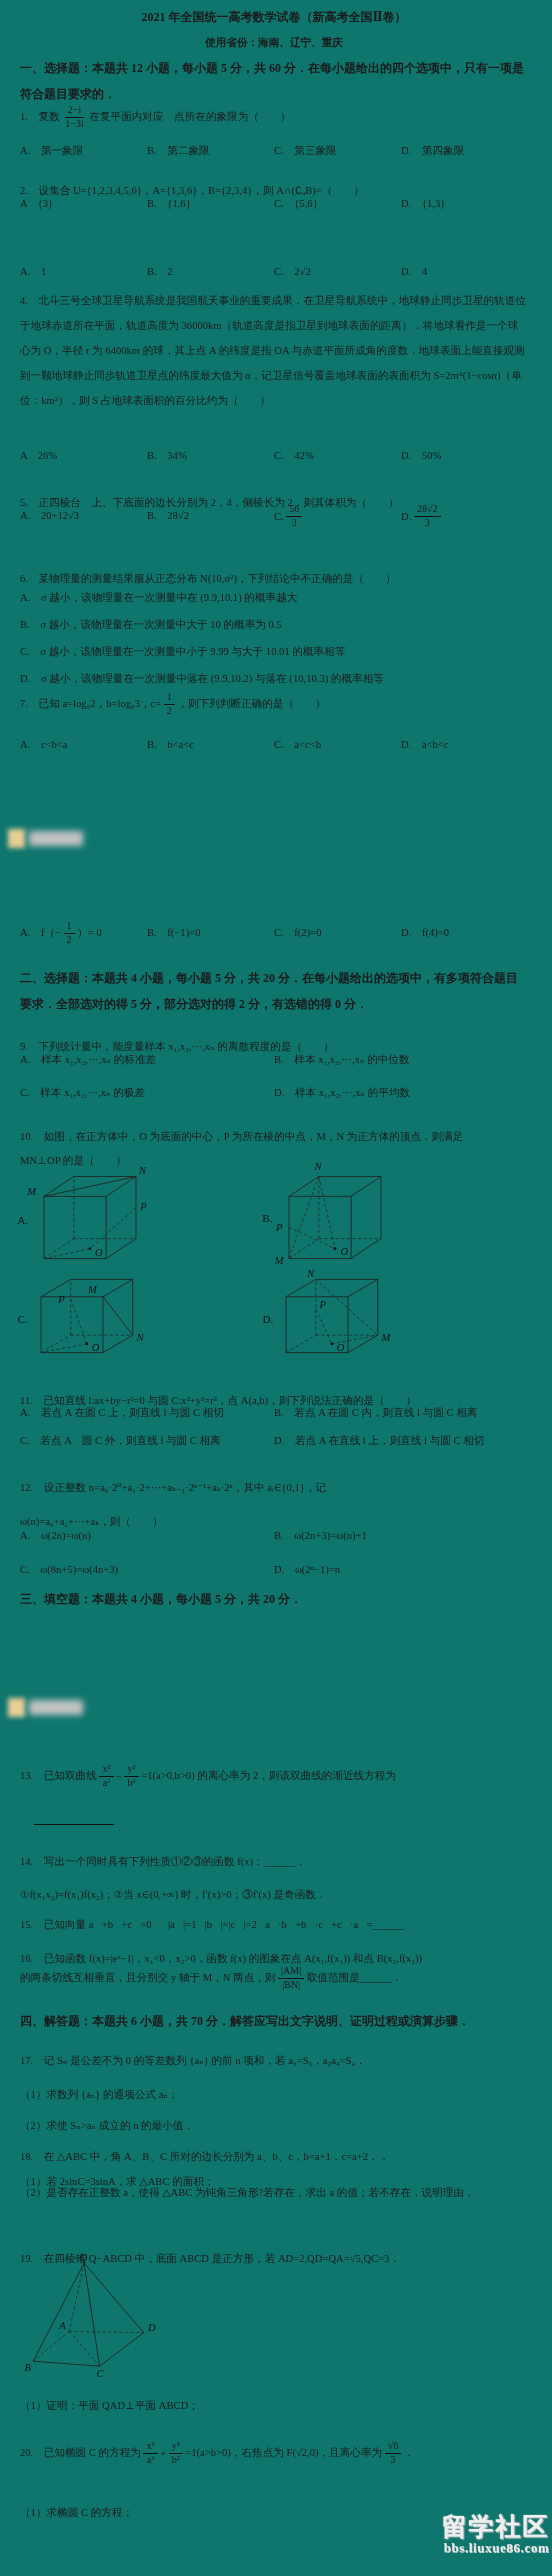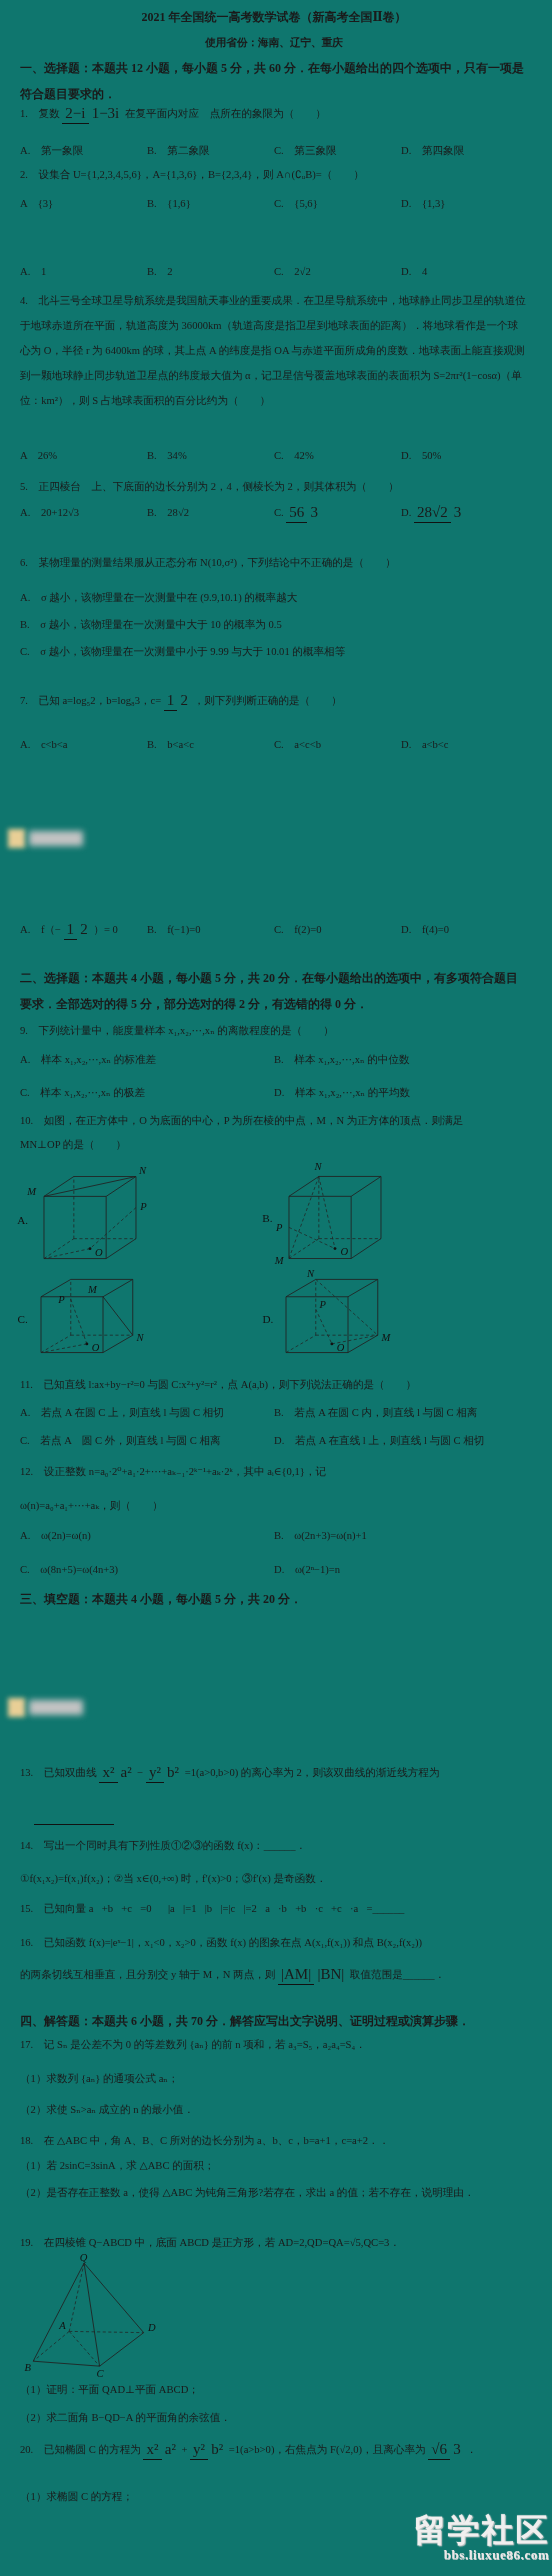--- a/index.html
+++ b/index.html
@@ -3,37 +3,37 @@
 <meta charset="utf-8">
 <style>
   html,body{margin:0;padding:0;background:#fff;}
   .page{position:relative;width:553px;height:2576px;background:#0f766e;overflow:hidden;
         font-family:"Liberation Serif","DejaVu Serif",serif;font-size:10.6px;color:#1a1a1a;}
   .abs{position:absolute;left:20px;right:25px;}
   .center{text-align:center;}
   .title{font-size:12px;font-weight:bold;}
   .subtitle{font-size:10.6px;font-weight:bold;}
   .sec{font-weight:bold;font-size:12px;line-height:26px;}
-  .line{line-height:16px;white-space:nowrap;}
+  .line{line-height:16px;white-space:nowrap;margin-top:16px;}
   .para{line-height:25px;}
   .row{display:flex;align-items:center;}
   .c4{flex:0 0 25%;display:flex;align-items:center;}
   .c2{flex:0 0 50%;display:flex;align-items:center;}
   .vrow{display:flex;align-items:center;white-space:nowrap;}
-  .fr{display:inline-flex;align-items:flex-start;vertical-align:middle;
-      margin:0 2.5px;line-height:1.25;font-size:15px;}
+  .fr{display:inline-flex;flex-direction:column;align-items:center;vertical-align:middle;
+      margin:0 2.5px;line-height:1.25;font-size:10px;}
   .fr .t{border-bottom:0.9px solid #111;padding:0 3.1px;display:block;}
   .fr .b{padding:0 3.1px;display:block;}
   .stack4 div{line-height:27px;white-space:nowrap;}
   .blankline{position:absolute;border-bottom:1px solid #111;height:0;}
   .wmblur{position:absolute;display:flex;gap:4.4px;}
   .wmblur .wm-a{width:17px;height:18.7px;background:#e9cf96;filter:blur(2.5px);}
   .wmblur .wm-b{width:54px;height:15.6px;background:#c3c3c3;filter:blur(3.1px);margin-top:1.9px;}
   .wm-site{position:absolute;right:3.7px;text-align:right;font-weight:bold;line-height:1.1;}
-  .wm-site .nm{font-size:32px;letter-spacing:1.9px;color:#f0efef;
+  .wm-site .nm{font-size:25px;letter-spacing:1.9px;color:#f0efef;
                text-shadow:0 0 1.2px #d2d2d2,1.2px 1.2px 1.2px #c9c9c9;}
   .wm-site .ur{font-size:13px;color:#eae8e8;text-shadow:0.6px 0.6px 0.6px #d4d4d4;letter-spacing:0.6px;}
   svg{overflow:visible;}
   svg line,svg path{stroke:#222;stroke-width:1.4;fill:none;}
   svg .dash{stroke-dasharray:5 4;stroke-width:1.2;}
   svg text{font-family:"Liberation Serif","DejaVu Serif",serif;font-size:17px;font-style:italic;fill:#111;}
   svg text.tag{font-style:normal;font-size:18px;}
   svg circle{fill:#111;stroke:none;}
 </style>
 </head>
@@ -102,20 +102,21 @@
           <span class="b">3</span>
         </span>
     </span>
   </div>
 
   <div class="abs line" style="top:555px">6.　某物理量的测量结果服从正态分布 N(10,σ²)，下列结论中不正确的是（　　）</div>
   <div class="abs stack4" style="top:584px">
     <div>A.　σ 越小，该物理量在一次测量中在 (9.9,10.1) 的概率越大</div>
     <div>B.　σ 越小，该物理量在一次测量中大于 10 的概率为 0.5</div>
     <div>C.　σ 越小，该物理量在一次测量中小于 9.99 与大于 10.01 的概率相等</div>
+    <div>D.　σ 越小，该物理量在一次测量中落在 (9.9,10.2) 与落在 (10,10.3) 的概率相等</div>
   </div>
 
   <div class="abs vrow" style="top:691px">
     <span>7.　已知 a=log₅2，b=log₈3，c=</span>
     <span class="fr">
         <span class="t">1</span>
         <span class="b">2</span>
       </span>
     <span>，则下列判断正确的是（　　）</span>
   </div>
@@ -335,21 +336,20 @@
       <line class="dash" x1="76" y1="124" x2="125" y2="180"></line>
     </g>
     <text x="93" y="10">Q</text>
     <text x="60" y="120">A</text>
     <text x="4" y="188">B</text>
     <text x="120" y="198">C</text>
     <text x="203" y="124">D</text>
   </svg>
 
   <div class="abs line" style="top:2382px">（1）证明：平面 QAD⊥平面 ABCD；</div>
-  <div class="abs line" style="top:2410px">（2）求二面角 B−QD−A 的平面角的余弦值．</div>
 
   <div class="abs vrow" style="top:2440px">
     <span>20.　已知椭圆 C 的方程为</span>
     <span class="fr">
         <span class="t">x²</span>
         <span class="b">a²</span>
       </span>
     <span>+</span>
     <span class="fr">
         <span class="t">y²</span>

